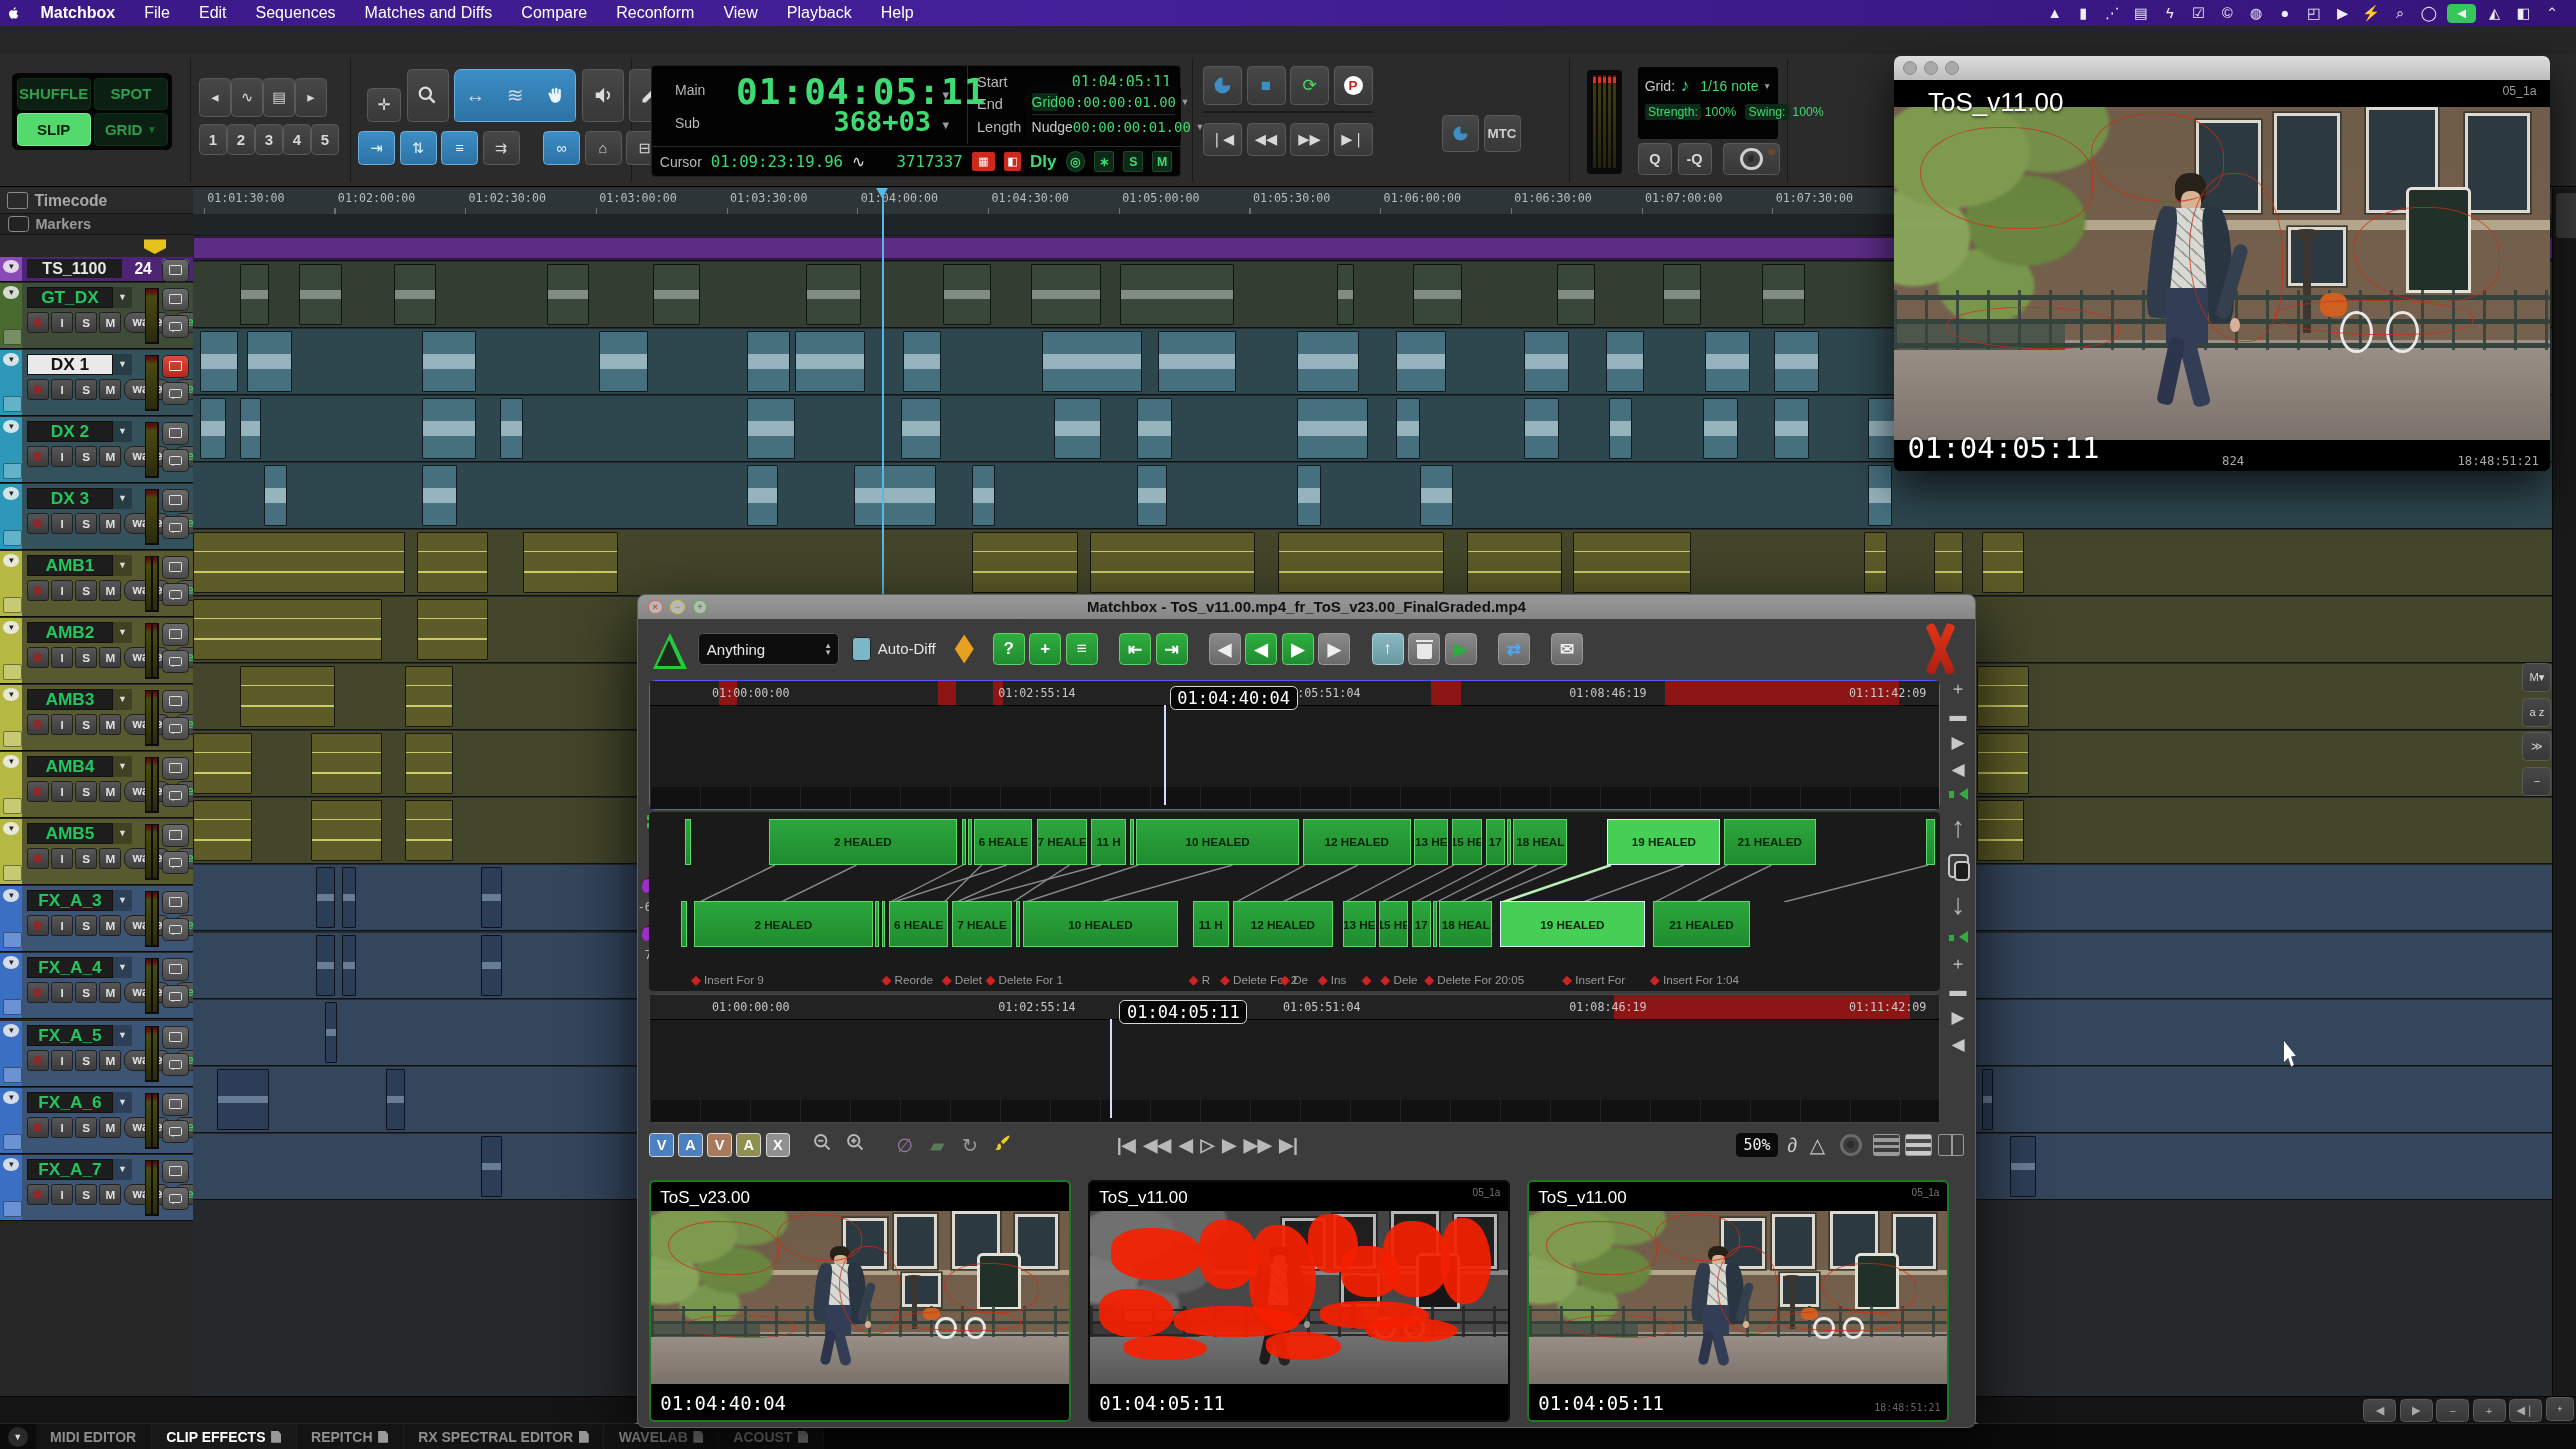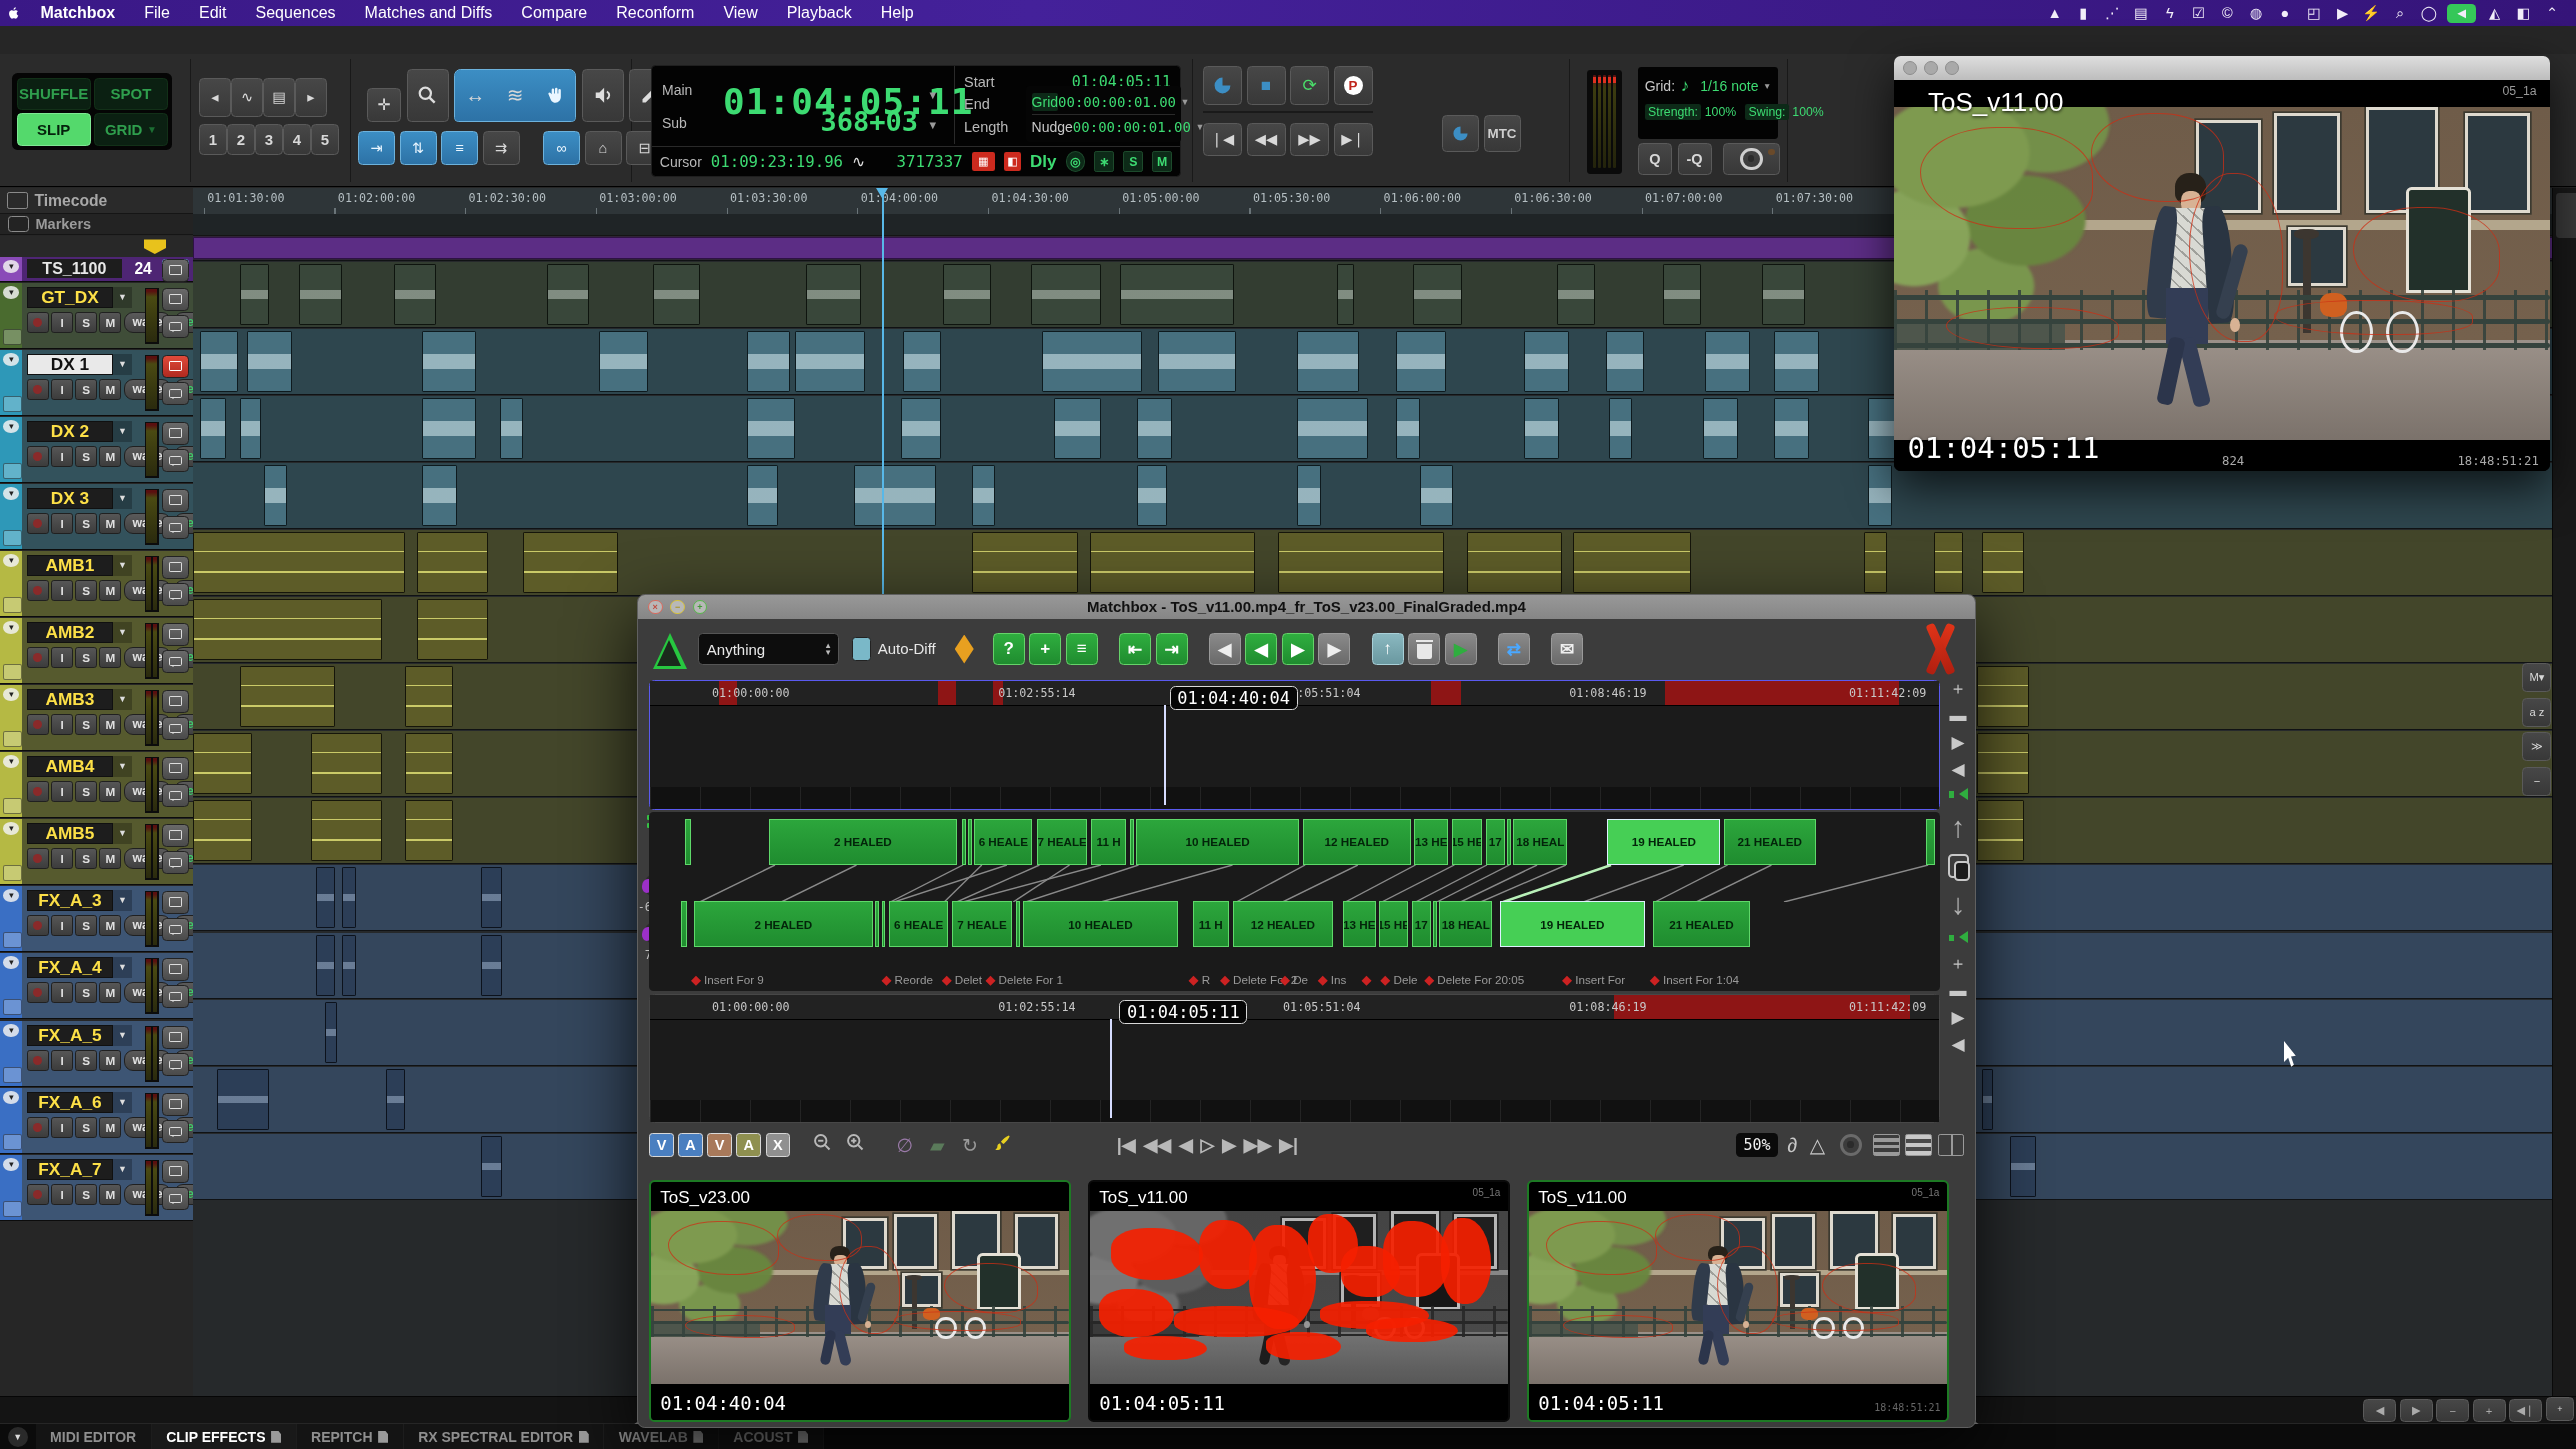--- a/index.html
+++ b/index.html
@@ -42,21 +42,21 @@
   #tools .pbtn{width:40px;height:51px;font-size:20px;}
   #tools .bluegrp{display:flex;background:#2d72a6;border-radius:6.7px 6.7px 4.5px 4.5px;border:1.1px solid #6db2dc;overflow:hidden;}
   #tools .bluegrp .pbtn{border:none;border-right:0.6px solid #5na;border-radius:0;background:linear-gradient(#3c8ec4,#2d72a6);}
   #smalltools{position:absolute;left:358px;top:77px;display:flex;gap:4.5px;align-items:center;}
   #smalltools .pbtn{width:35px;height:32px;font-size:14.5px;}
   
   #counters{position:absolute;left:651px;top:11.2px;width:528px;height:110px;background:#030303;border-radius:4.5px;
     border:0.6px solid #1f1f1f;color:#3ddb72;}
   #counters .lab{color:#b9b9b9;font-size:14px;}
   #cnt-top{position:absolute;left:0;top:0;right:0;height:78px;display:flex;}
-  #cnt-main{width:302px;padding:15px 0 0 10px;box-sizing:border-box;position:relative;}
+  #cnt-main{width:302px;padding:5px 0 0 10px;box-sizing:border-box;position:relative;margin-left:13px;}
   #main-val{font-size:36px;font-weight:bold;letter-spacing:1.1px;}
   #sub-val{font-size:27px;font-weight:bold;position:absolute;right:36px;top:40px;}
   #cnt-main .lab.main{position:absolute;left:10px;top:15.7px;}
   #cnt-main .lab.sub{position:absolute;left:10px;top:49px;}
   #cnt-main .ddv{position:absolute;right:15.7px;color:#9a9a9a;font-size:11.2px;}
   #cnt-sel{flex:1;border-left:1.1px solid #2a2a2a;padding:4.5px 9px;box-sizing:border-box;}
   #cnt-sel .row{display:flex;justify-content:space-between;font-size:15px;line-height:22.4px;}
   #cnt-sel .row .lab{font-size:14.5px;}
   #cnt-bot{position:absolute;left:0;bottom:0;right:0;height:29px;border-top:1.1px solid #2a2a2a;
     display:flex;align-items:center;font-size:15.7px;gap:9px;padding:0 7.8px;}
@@ -114,21 +114,21 @@
   #playhead::before{content:"";position:absolute;left:-6.1px;top:0;border:6.7px solid transparent;border-top:10px solid #58b8e8;}
   
   .trk{position:absolute;left:0;width:193px;box-sizing:border-box;border-bottom:1.1px solid #0c0c0c;}
   .trk .strip{position:absolute;left:0;top:0;bottom:0;width:22.4px;}
   .trk .chev{position:absolute;left:3.4px;top:3.4px;width:15.7px;height:12.3px;background:rgba(240,240,240,.85);
     border-radius:50%;color:#222;font-size:7.8px;display:flex;align-items:center;justify-content:center;}
   .trk .iolink{position:absolute;left:2.8px;bottom:3.4px;width:17px;height:13.4px;border:1.1px solid rgba(0,0,0,.45);
     border-radius:2.2px;background:rgba(255,255,255,.25);}
   .trk .body{position:absolute;left:22.4px;right:0;top:0;bottom:0;}
   .trk .nrow{position:absolute;left:4.5px;top:3.9px;height:21px;right:61px;display:flex;}
-  .trk .nbox{flex:1;background:#1d1d1d;color:#fde047;font-weight:bold;font-size:17.3px;display:flex;
+  .trk .nbox{flex:1;background:#1d1d1d;color:#22c55e;font-weight:bold;font-size:17.3px;display:flex;
     align-items:center;justify-content:center;border:0.6px solid #101010;}
   .trk.sel .nbox{background:#e9e9e9;color:#111;}
   .trk .ndd{width:19px;background:rgba(0,0,0,.25);color:#ddd;font-size:9px;display:flex;align-items:center;justify-content:center;}
   .trk .brow{position:absolute;left:4.5px;top:29px;height:20px;display:flex;gap:2.2px;align-items:center;}
   .tbtn{width:20px;height:19px;background:linear-gradient(#565656,#3c3c3c);border:0.6px solid #202020;border-radius:2.8px;
     color:#e0e0e0;font-size:11.7px;font-weight:bold;display:flex;align-items:center;justify-content:center;}
   .tbtn.rec{color:#d8d8d8;}
   .tbtn.rec i{width:9px;height:9px;border-radius:50%;background:#8a2a2a;}
   .wbtn{height:19px;padding:0 7.8px;background:linear-gradient(#5a5a5a,#404040);border:0.6px solid #202020;
     border-radius:9px;color:#e0e0e0;font-size:12.3px;font-weight:bold;display:flex;align-items:center;}

